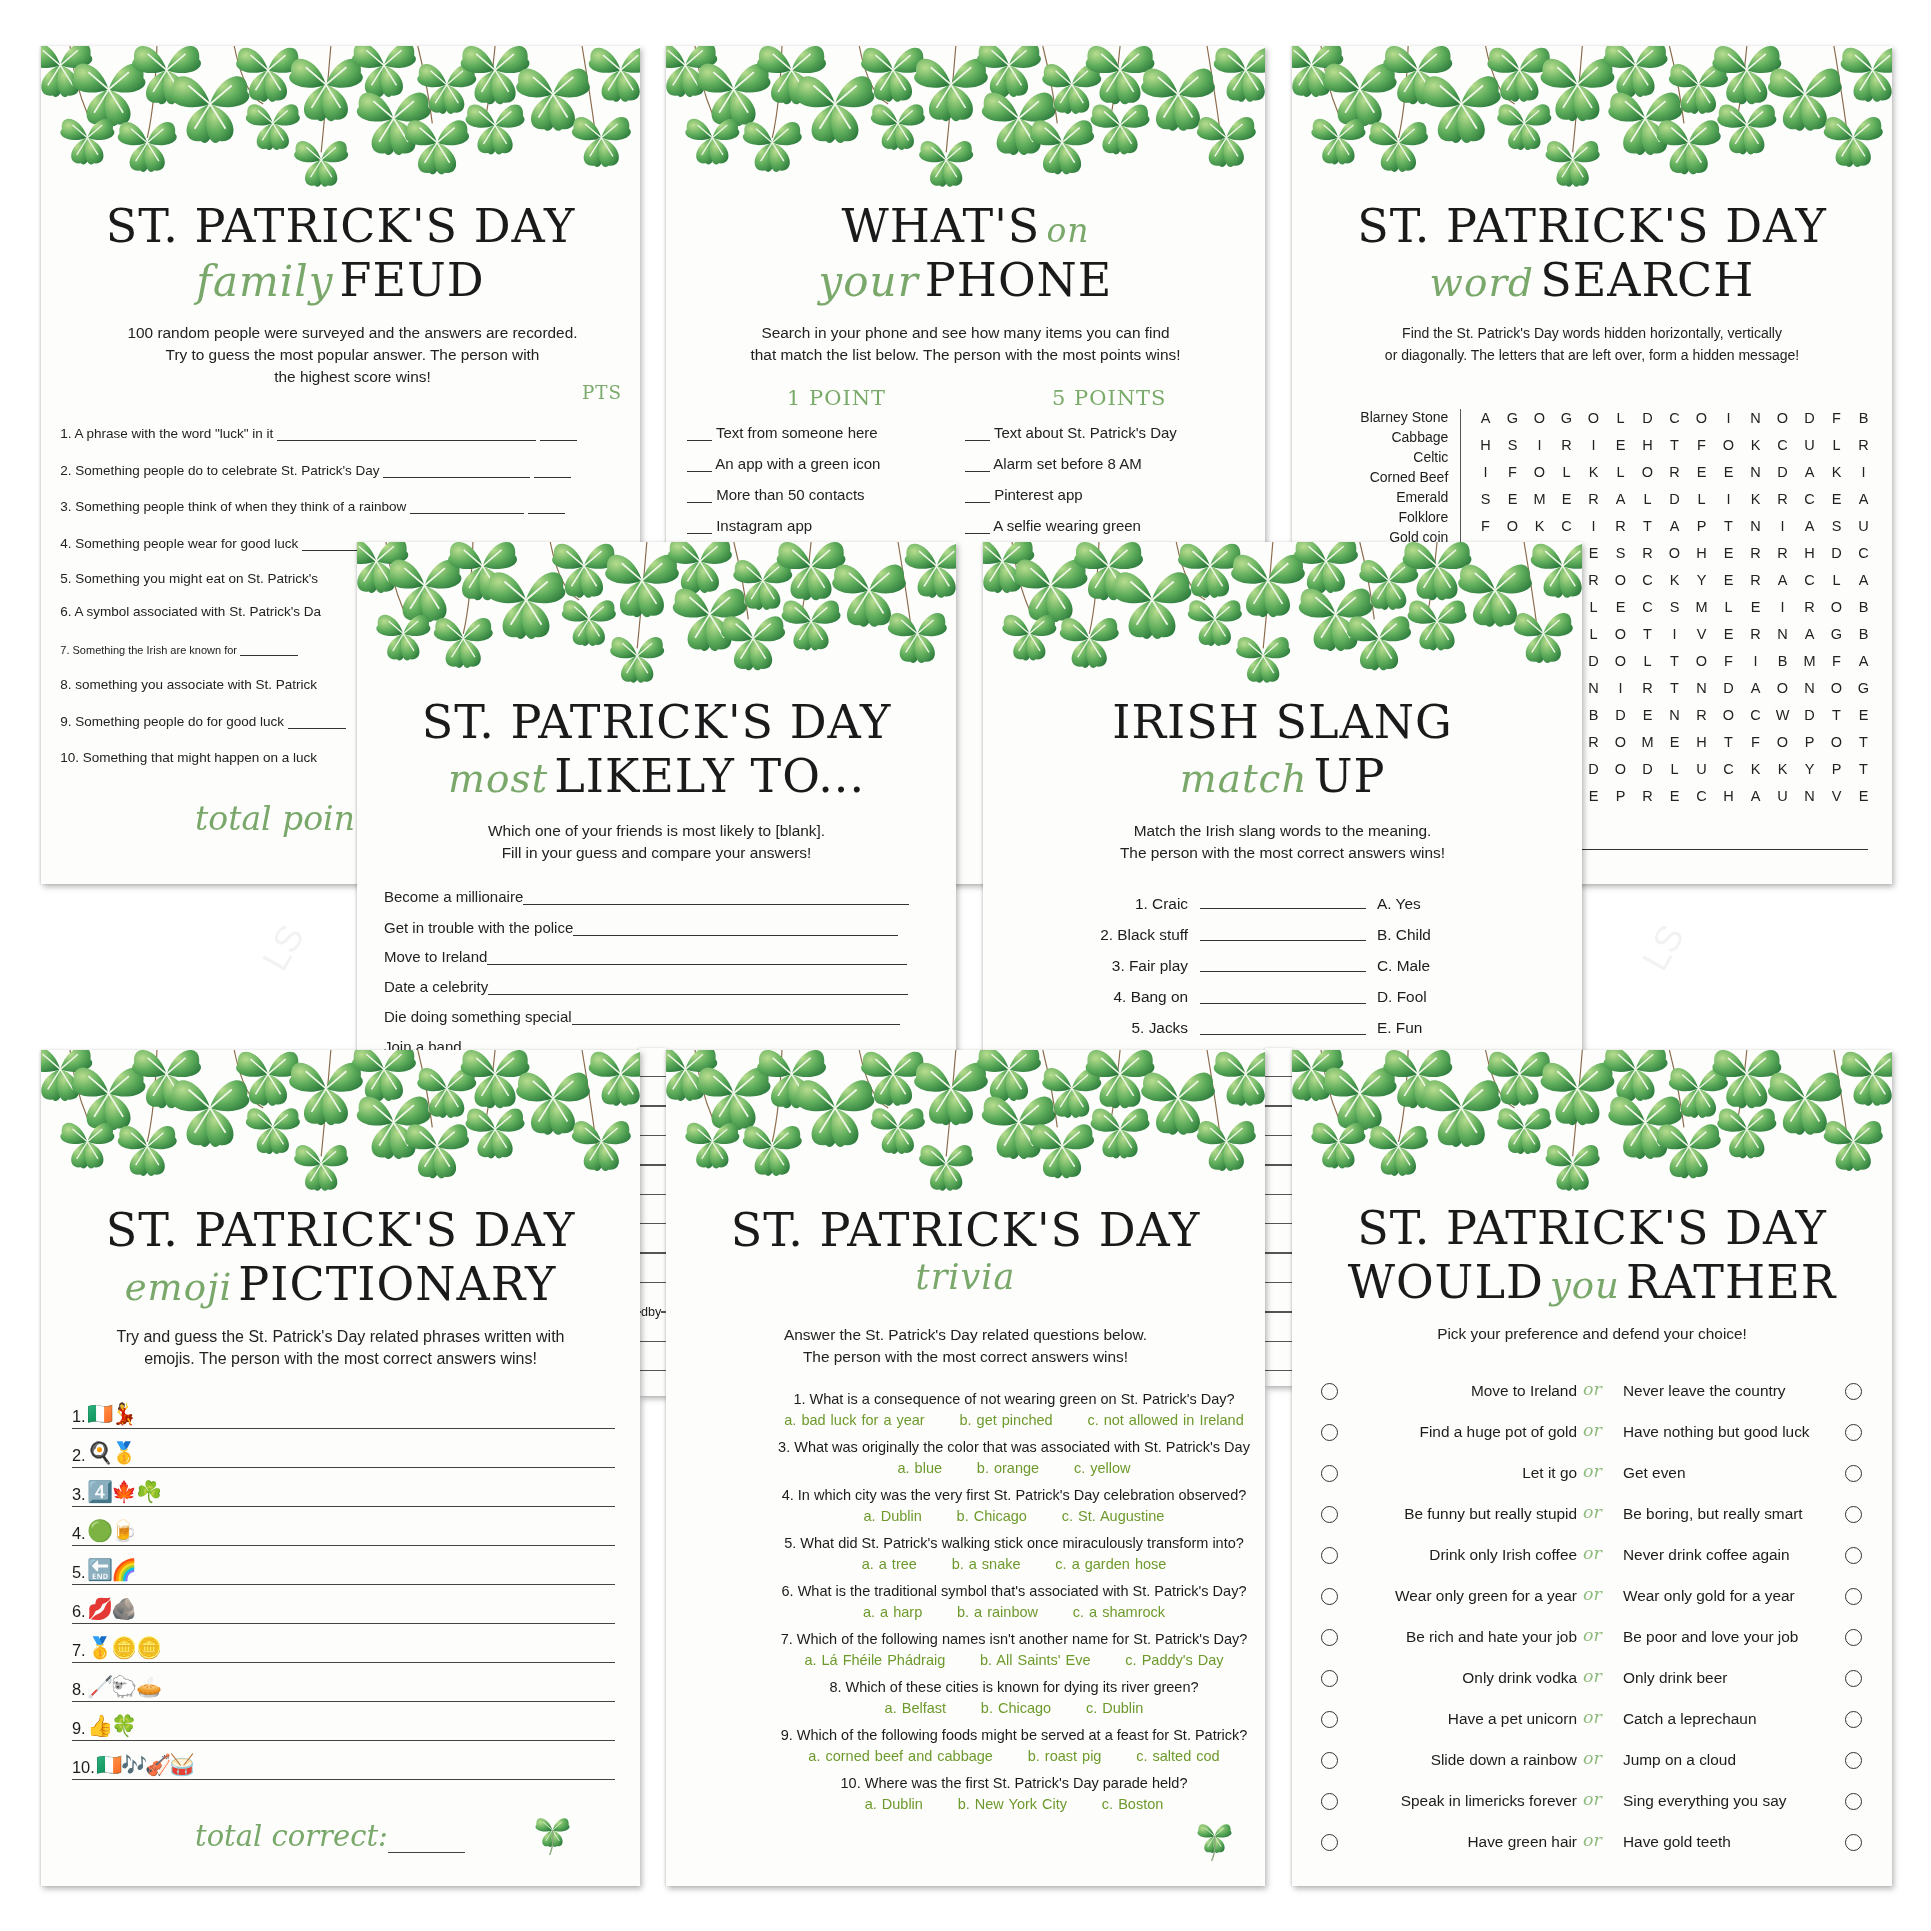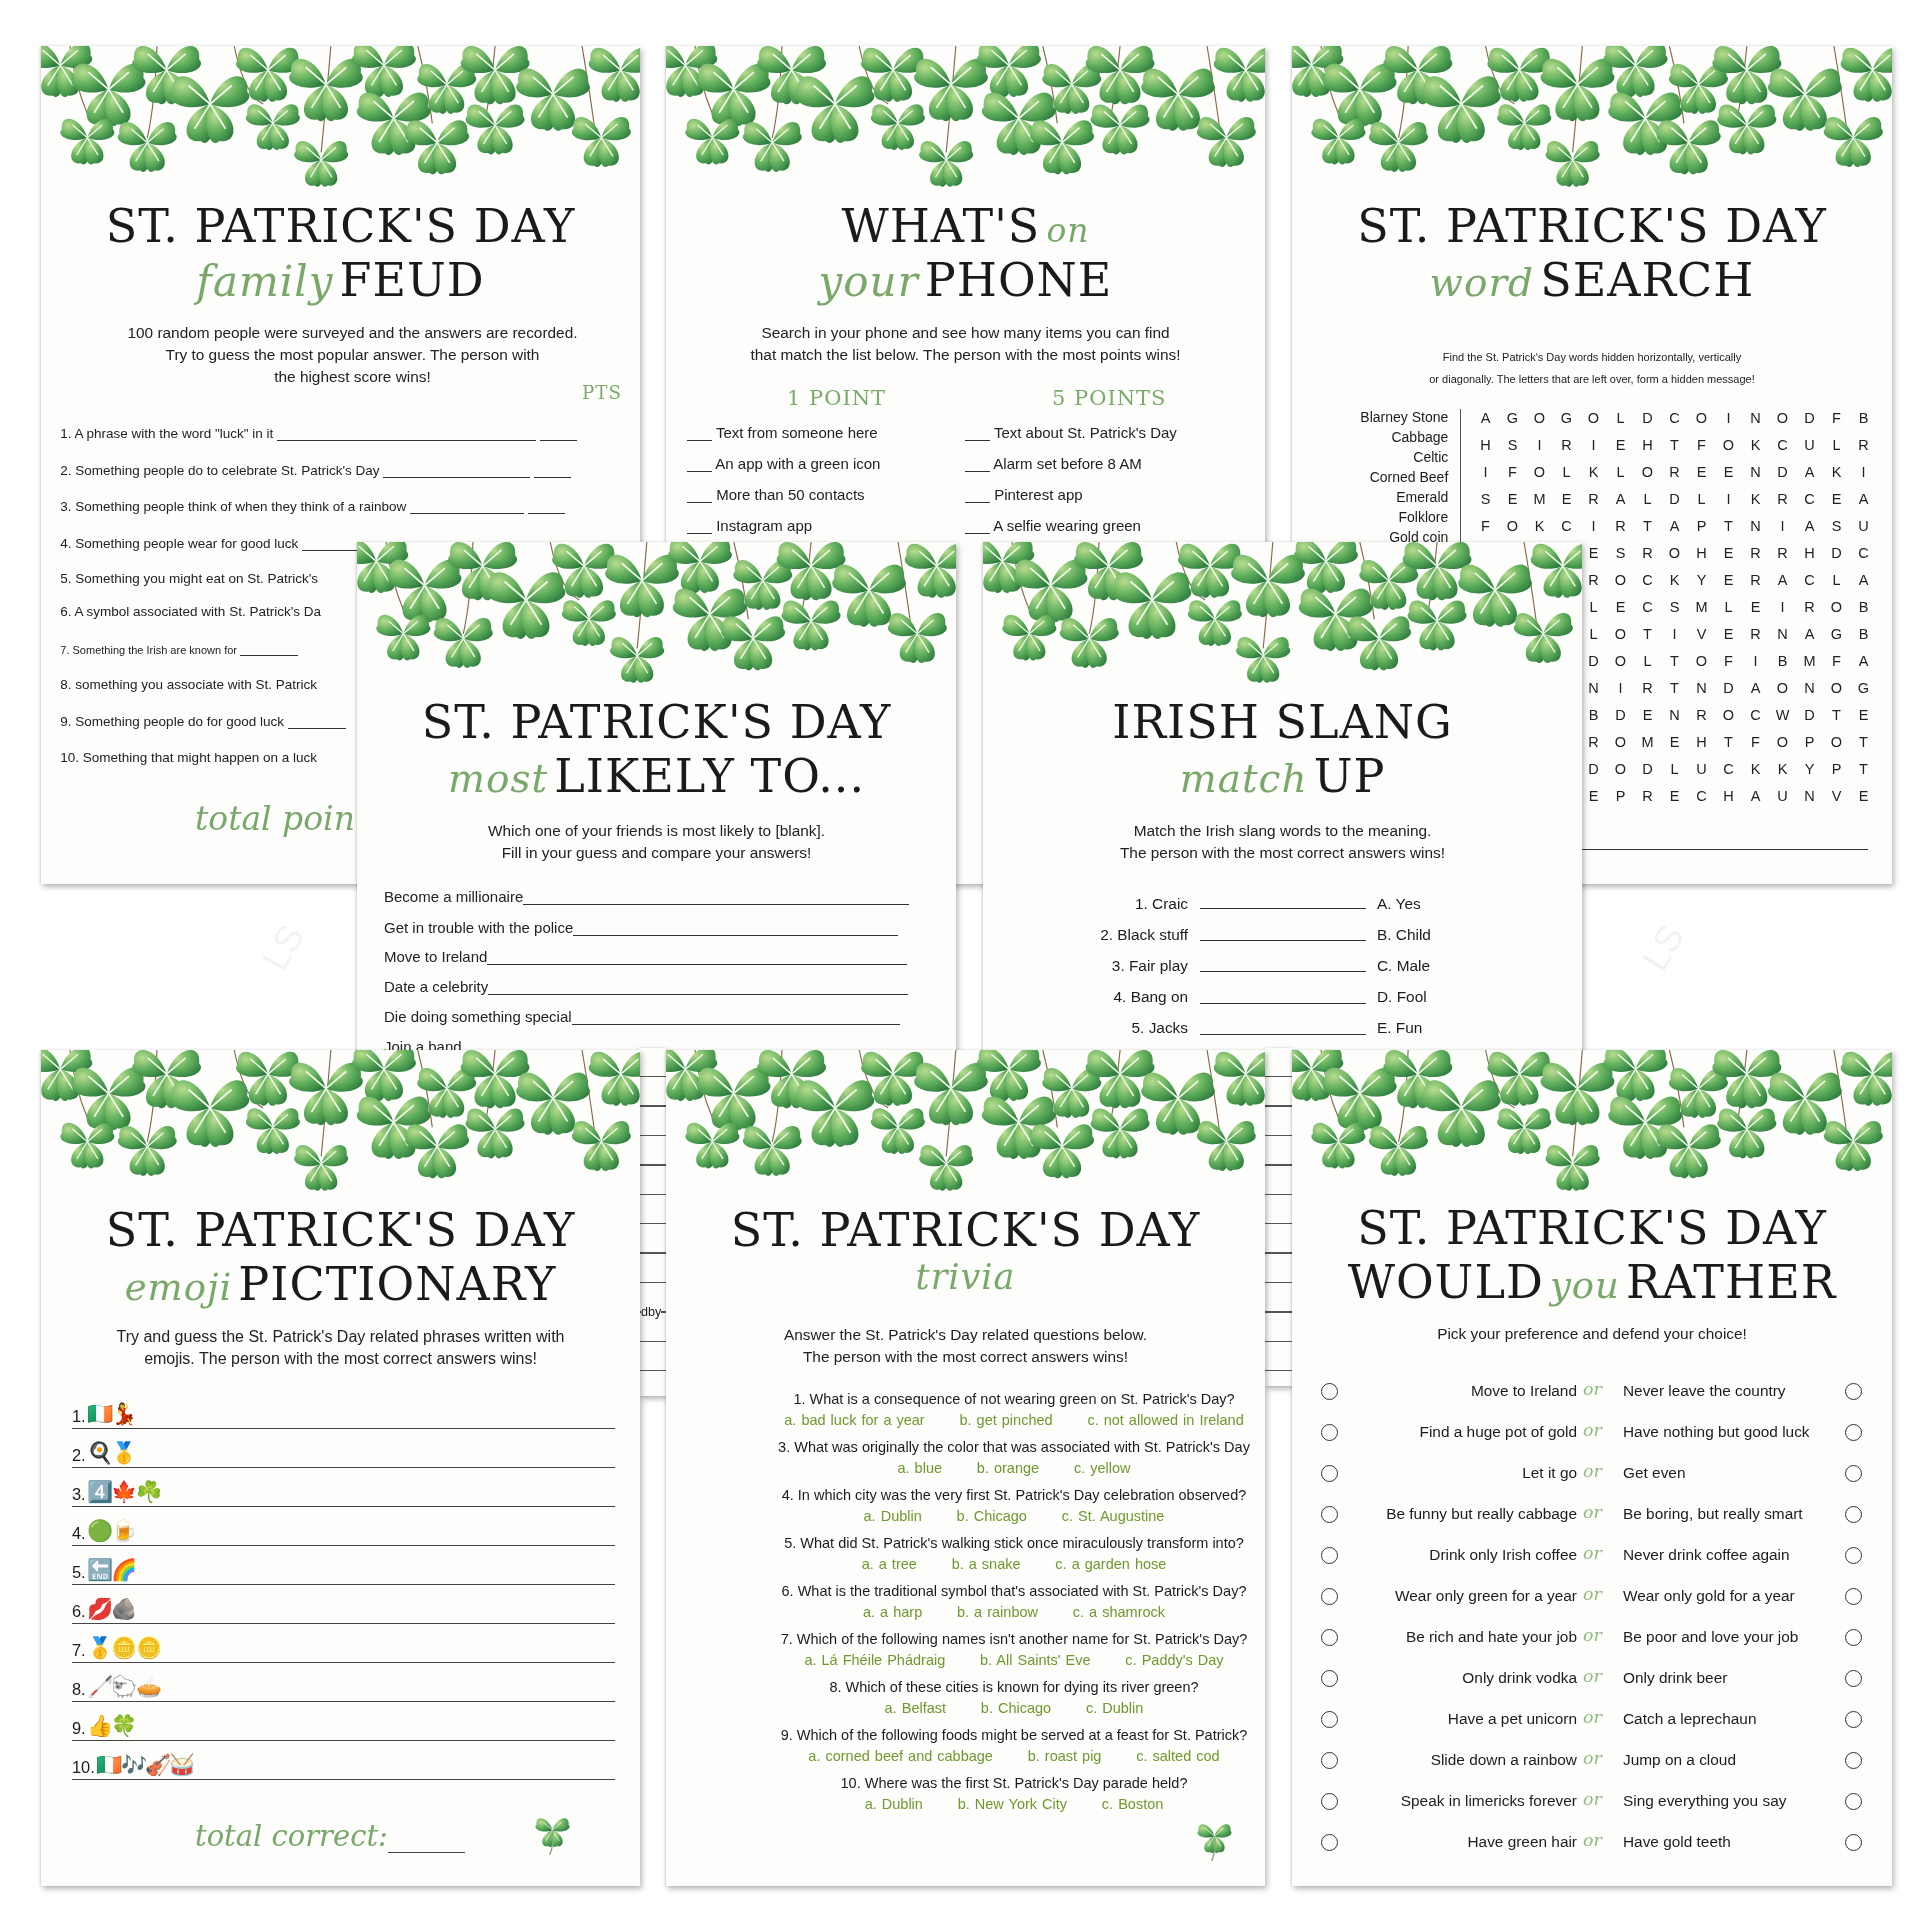--- a/index.html
+++ b/index.html
@@ -142,21 +142,21 @@
 
 <div class="card" style="left:1292px;top:46px;width:600px;height:838px;">
   <svg class="garland" viewBox="0 0 620 150" preserveAspectRatio="none">
       <use href="#garland"></use>
     </svg>
   <div class="title t1" style="top:153px;">ST. PATRICK'S DAY</div>
   <div class="title" style="top:207px;">
     <span class="script" style="font-size:39px;">word</span>
     <span class="t2">SEARCH</span>
   </div>
-  <div class="desc" style="top:300px;font-size:11px;">
+  <div class="desc" style="top:276px;font-size:14px;">
     <div>Find the St. Patrick's Day words hidden horizontally, vertically</div>
     <div>or diagonally. The letters that are left over, form a hidden message!</div>
   </div>
   <div style="position:absolute;left:19.3px;top:361px;width:137px;text-align:right;font-size:14px;line-height:20px;">
     <div>Blarney Stone</div>
     <div>Cabbage</div>
     <div>Celtic</div>
     <div>Corned Beef</div>
     <div>Emerald</div>
     <div>Folklore</div>
@@ -403,21 +403,21 @@
       </div>
       <div style="position: relative; height: 41px; font-size: 15.4px;">
         <span class="radio" style="position:absolute;left:29px;top:13.5px;"></span>
         <span style="position:absolute;right:315px;top:12.6px;white-space:nowrap;">Let it go</span>
         <span class="or" style="position:absolute;left:291px;top:9.7px;">or</span>
         <span style="position:absolute;left:331px;top:12.6px;white-space:nowrap;">Get even</span>
         <span class="radio" style="position:absolute;left:553px;top:13.5px;"></span>
       </div>
       <div style="position: relative; height: 41px; font-size: 15.4px;">
         <span class="radio" style="position:absolute;left:29px;top:13.5px;"></span>
-        <span style="position:absolute;right:315px;top:12.6px;white-space:nowrap;">Be funny but really cabbage</span>
+        <span style="position:absolute;right:315px;top:12.6px;white-space:nowrap;">Be funny but really stupid</span>
         <span class="or" style="position:absolute;left:291px;top:9.7px;">or</span>
         <span style="position:absolute;left:331px;top:12.6px;white-space:nowrap;">Be boring, but really smart</span>
         <span class="radio" style="position:absolute;left:553px;top:13.5px;"></span>
       </div>
       <div style="position: relative; height: 41px; font-size: 15.4px;">
         <span class="radio" style="position:absolute;left:29px;top:13.5px;"></span>
         <span style="position:absolute;right:315px;top:12.6px;white-space:nowrap;">Drink only Irish coffee</span>
         <span class="or" style="position:absolute;left:291px;top:9.7px;">or</span>
         <span style="position:absolute;left:331px;top:12.6px;white-space:nowrap;">Never drink coffee again</span>
         <span class="radio" style="position:absolute;left:553px;top:13.5px;"></span>

